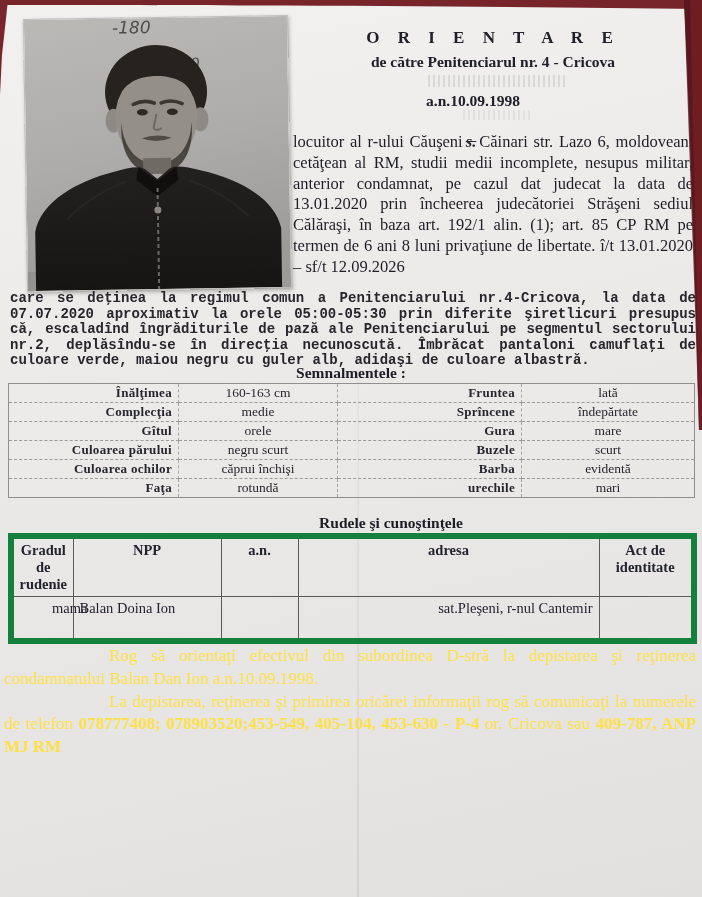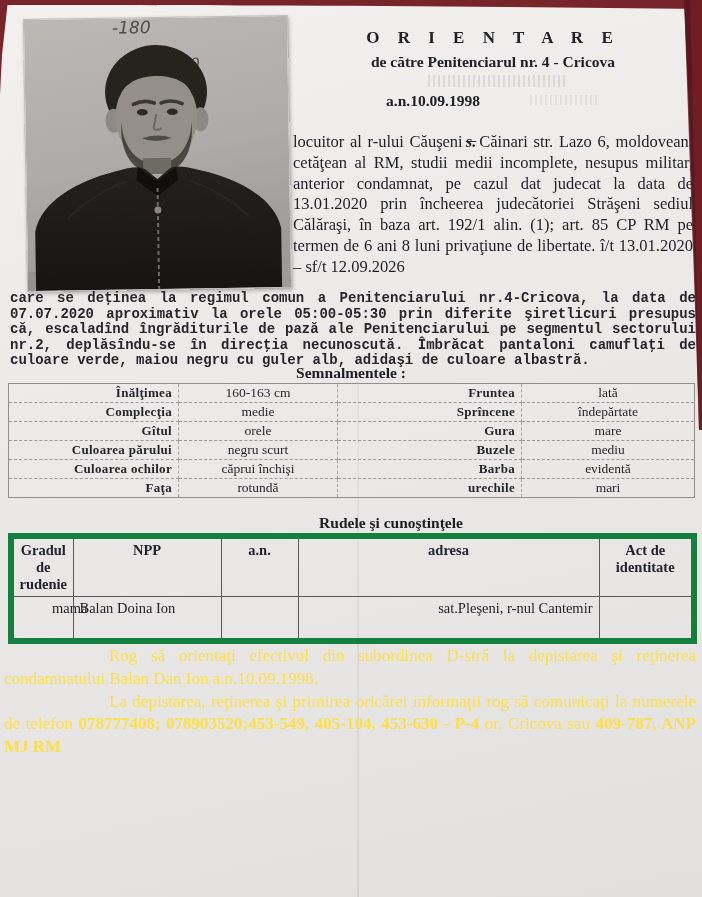--- a/index.html
+++ b/index.html
@@ -149,21 +149,21 @@
     </g>
   </svg>
 </div>
 
 <div class="header-block">
   <div class="h-title">O R I E N T A R E</div>
   <div class="h-sub">de către Penitenciarul nr. 4 - Cricova</div>
   <div class="h-row">
     <span class="smudge s1"></span>
   </div>
-  <div class="h-row" style="margin-top:2px;">
+  <div class="h-row" style="margin-top:2px;flex-direction:column;">
     <span class="h-birth">a.n.10.09.1998</span>
     <span class="smudge s2"></span>
   </div>
 </div>
 
 <div class="intro"><span>locuitor al r-ului Căuşeni</span><span class="insert-glyph">s.</span><span>Căinari str. Lazo 6, moldovean, cetăţean al RM, studii medii incomplete, nesupus militar, anterior condamnat, pe cazul dat judecat la data de 13.01.2020 prin încheerea judecătoriei Străşeni sediul Călăraşi, în baza art. 192/1 alin. (1); art. 85 CP RM pe termen de 6 ani 8 luni privaţiune de libertate. î/t 13.01.2020 – sf/t 12.09.2026</span></div>
 
 <div class="escape-par">care se deţinea la regimul comun a Penitenciarului nr.4-Cricova, la data de 07.07.2020 aproximativ la orele 05:00-05:30 prin diferite şiretlicuri presupus că, escaladînd îngrăditurile de pază ale Penitenciarului pe segmentul sectorului nr.2, deplăsîndu-se în direcţia necunoscută. Îmbrăcat pantaloni camuflaţi de culoare verde, maiou negru cu guler alb, adidaşi de culoare albastră.</div>
 
 <div class="section-title t1-title">Semnalmentele :</div>
@@ -190,21 +190,21 @@
     <tr>
       <td class="lbl">Gîtul</td>
       <td class="val">orele</td>
       <td class="lbl">Gura</td>
       <td class="val">mare</td>
     </tr>
     <tr>
       <td class="lbl">Culoarea părului</td>
       <td class="val">negru scurt</td>
       <td class="lbl">Buzele</td>
-      <td class="val">mediu</td>
+      <td class="val">scurt</td>
     </tr>
     <tr>
       <td class="lbl">Culoarea ochilor</td>
       <td class="val">căprui închişi</td>
       <td class="lbl">Barba</td>
       <td class="val">evidentă</td>
     </tr>
     <tr>
       <td class="lbl">Faţa</td>
       <td class="val">rotundă</td>

